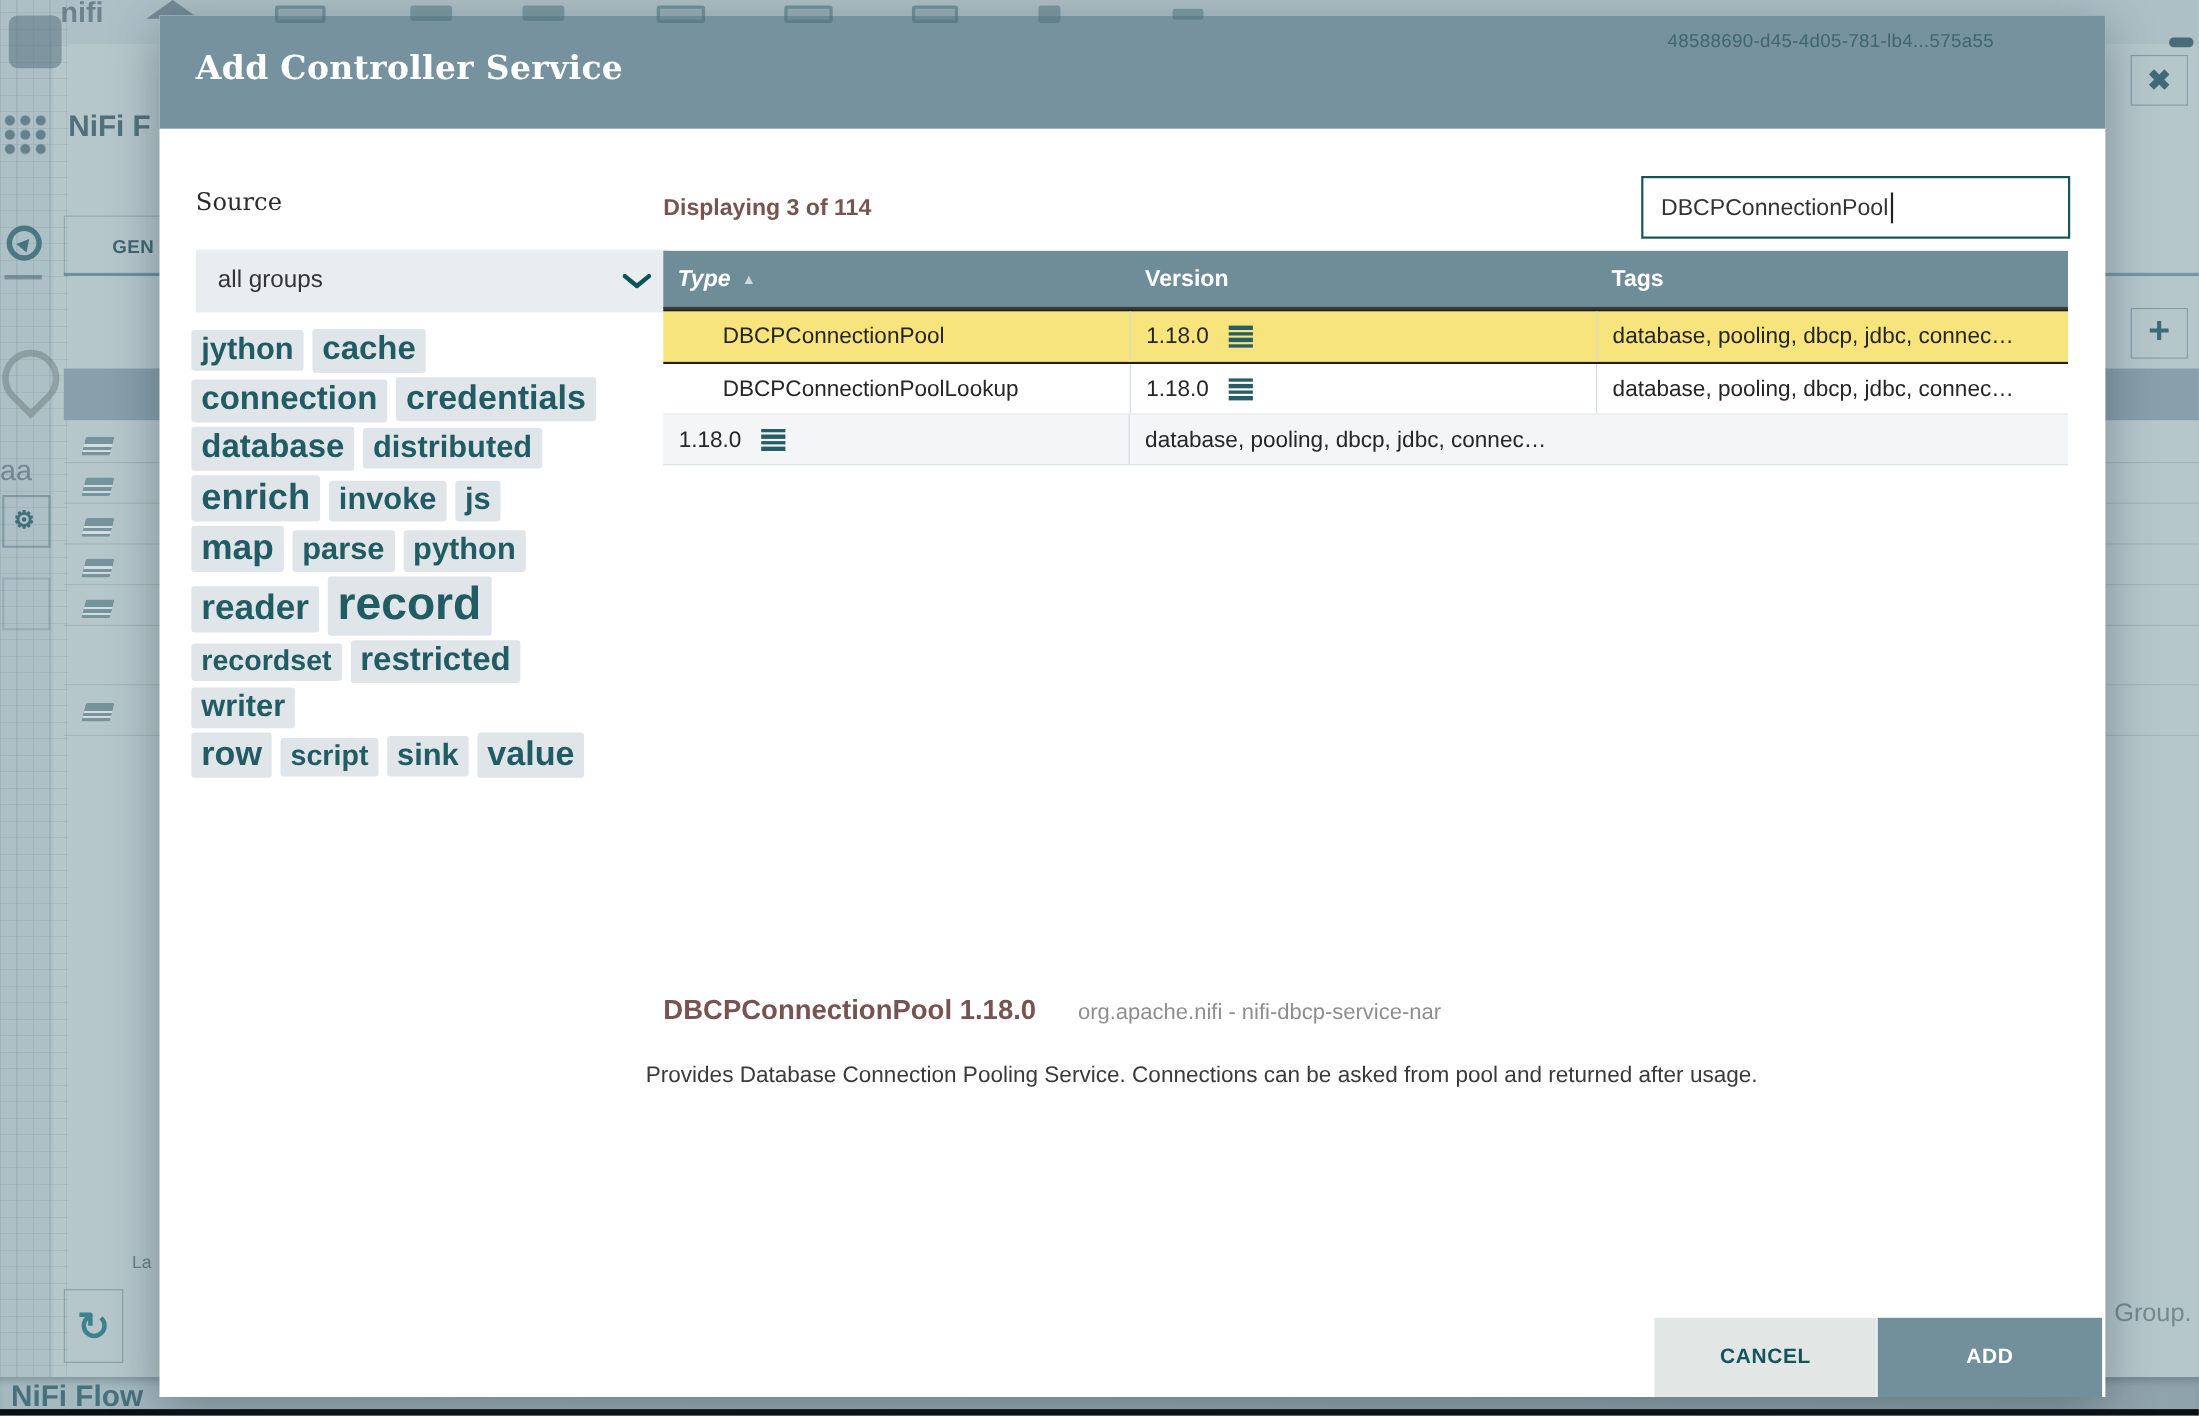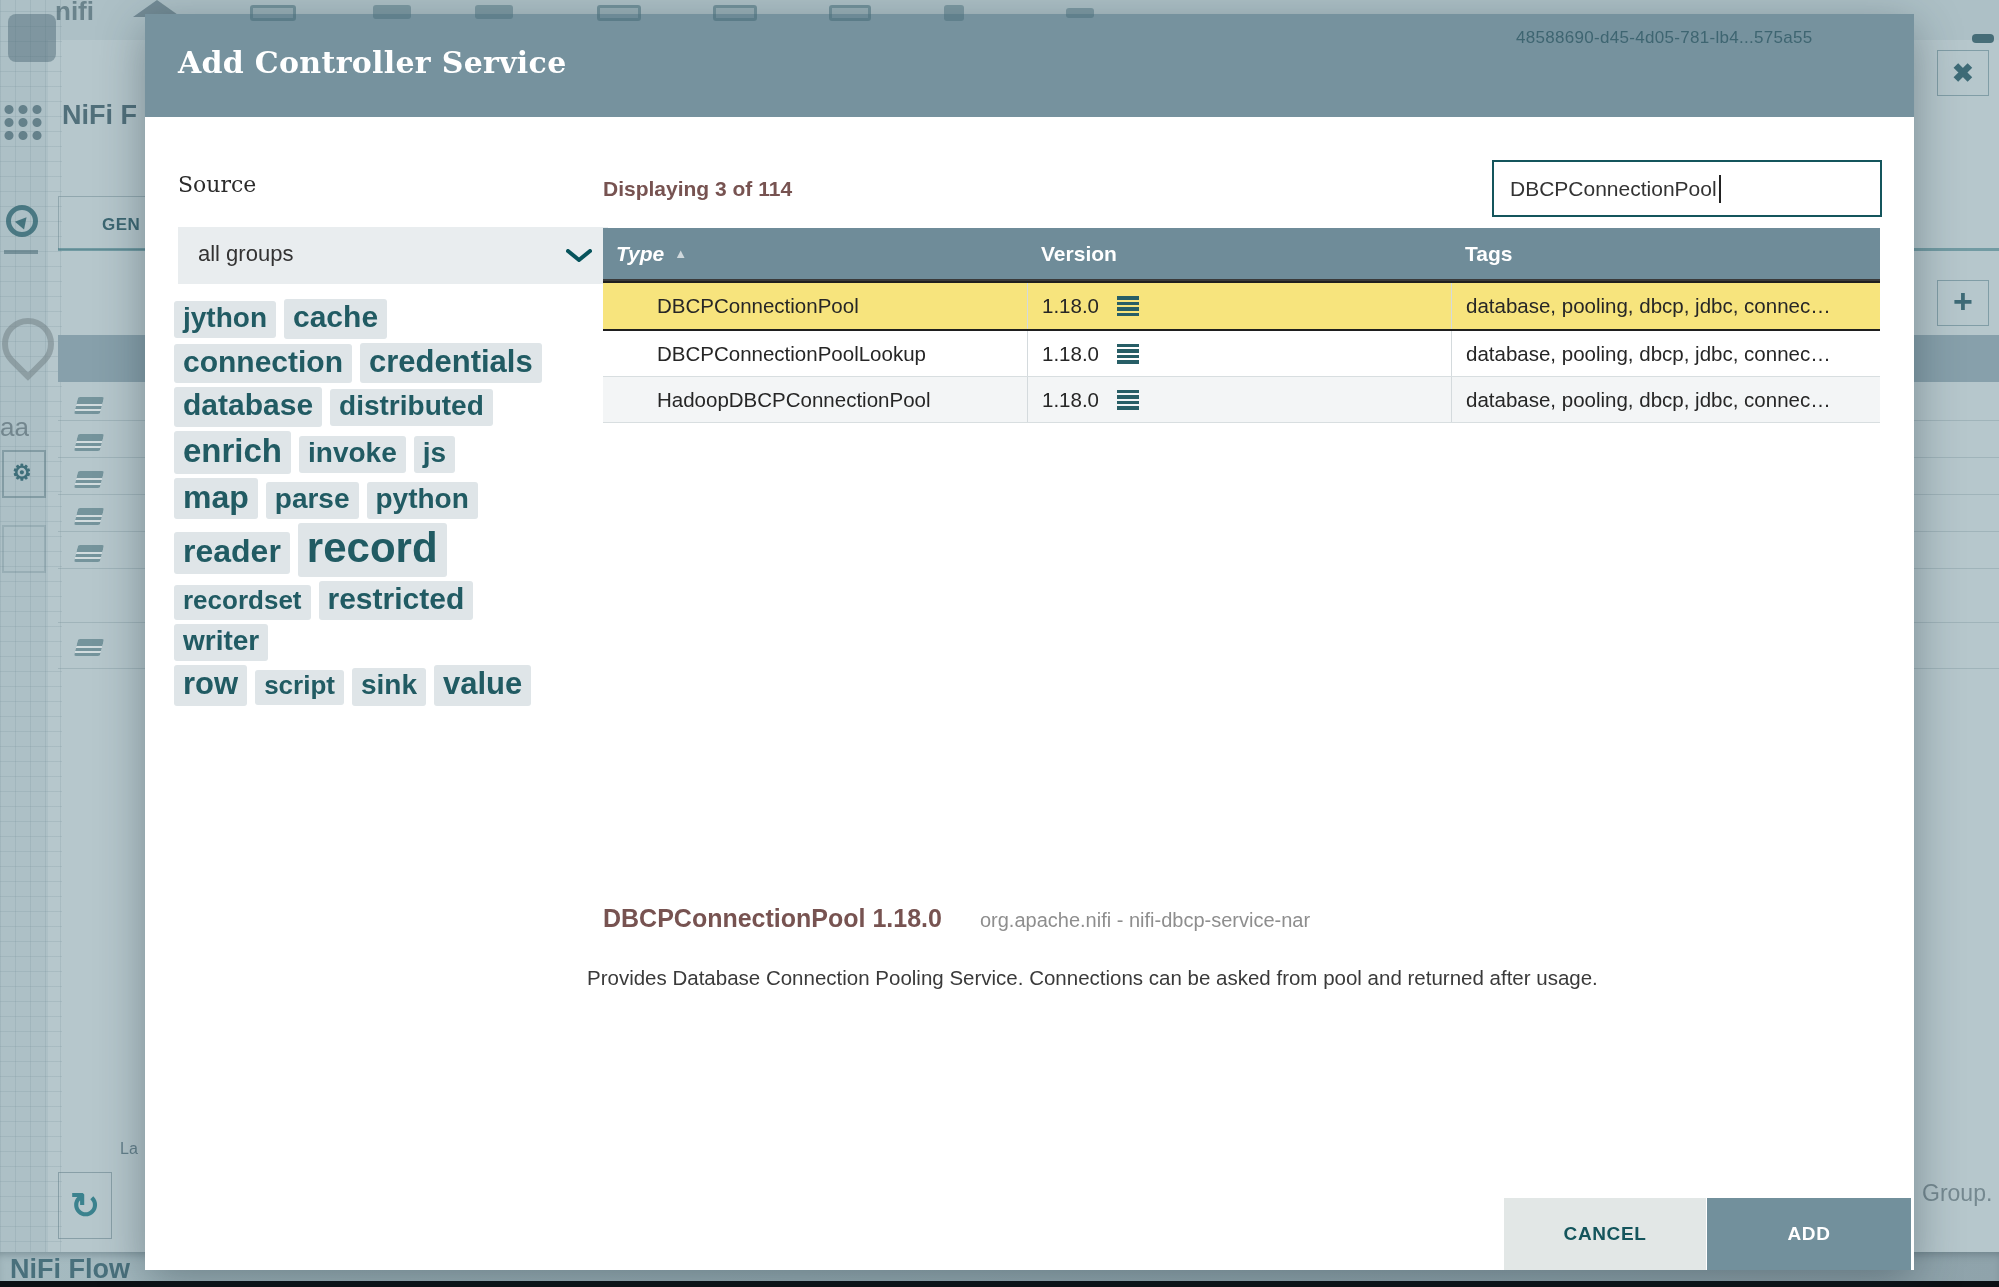--- a/index.html
+++ b/index.html
@@ -269,21 +269,20 @@
             <span class="vicon">
               <i></i>
               <i></i>
               <i></i>
               <i></i>
             </span>
           </div>
           <div class="cell c-tags">database, pooling, dbcp, jdbc, connec…</div>
         </div>
         <div class="trow alt">
-          <div class="cell c-type">HadoopDBCPConnectionPool</div>
           <div class="cell c-ver">
             <span>1.18.0</span>
             <span class="vicon">
               <i></i>
               <i></i>
               <i></i>
               <i></i>
             </span>
           </div>
           <div class="cell c-tags">database, pooling, dbcp, jdbc, connec…</div>

